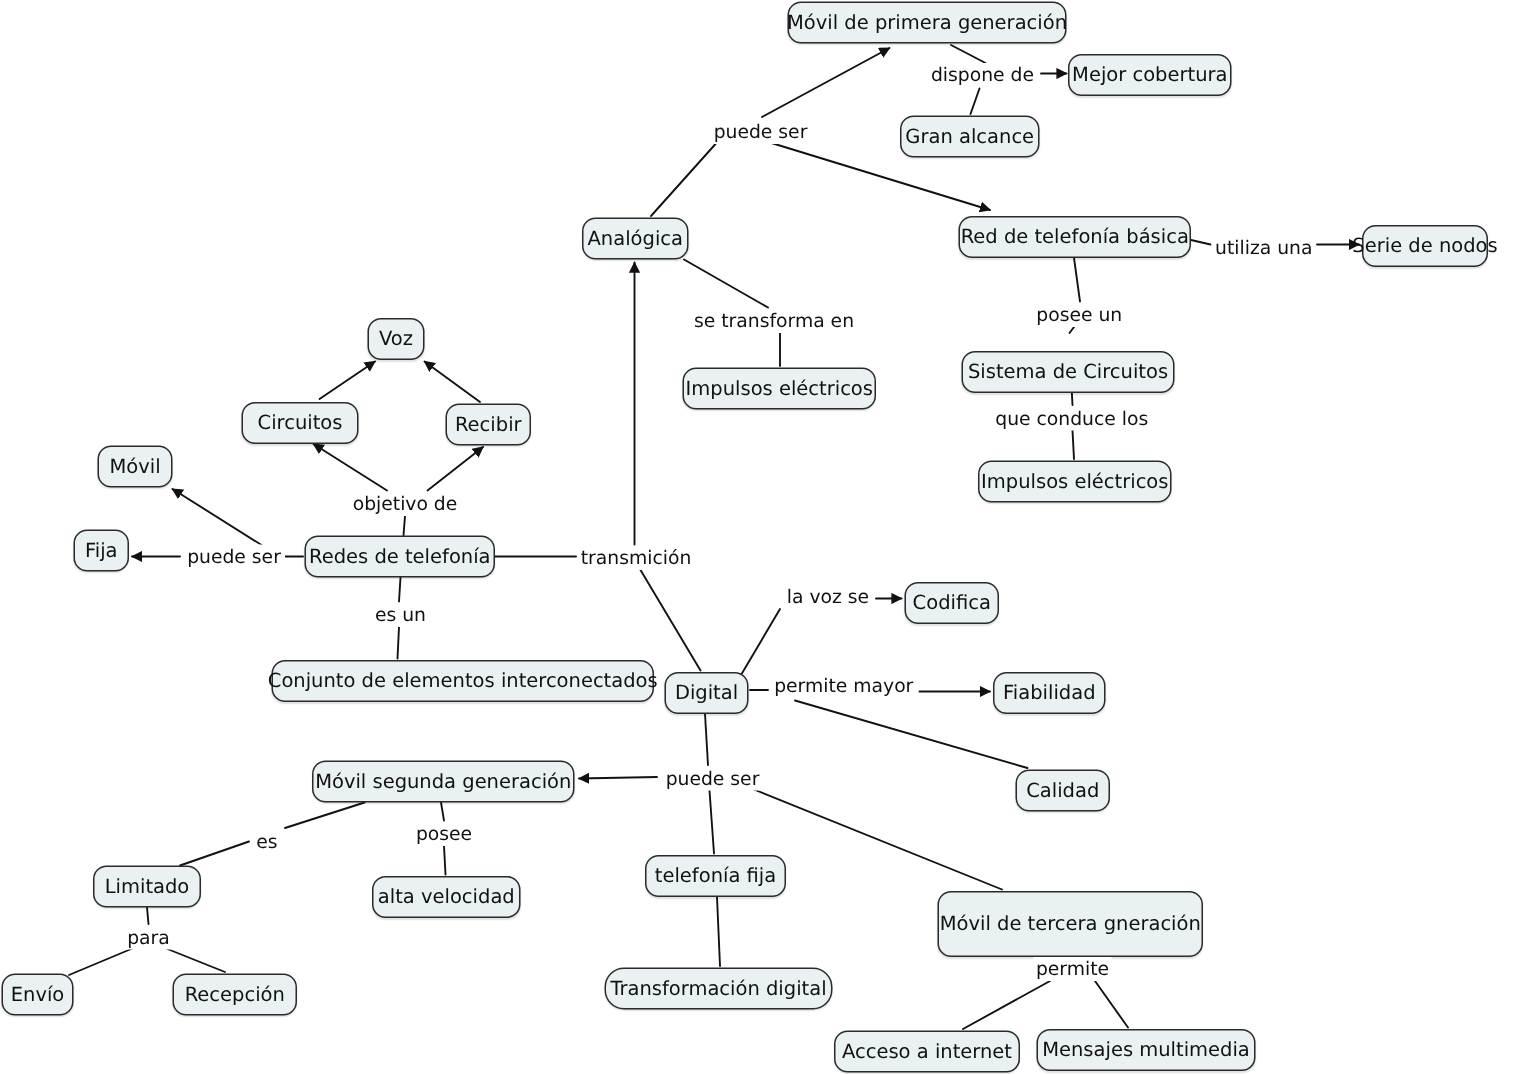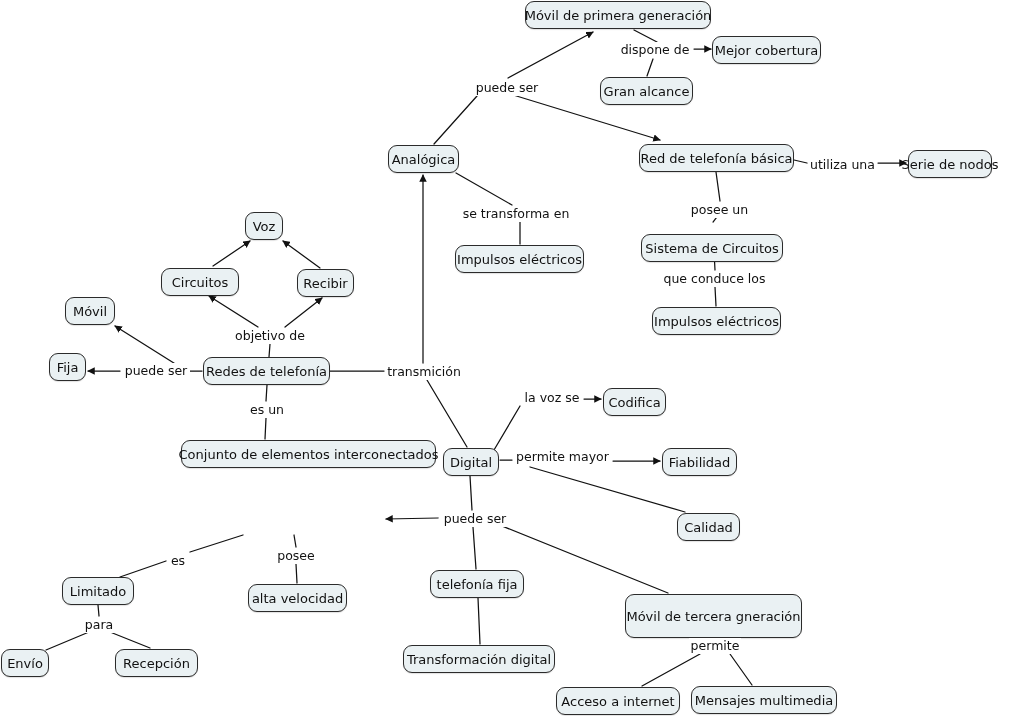--- a/index.html
+++ b/index.html
@@ -154,28 +154,29 @@
   <div class="node" style="left:161px;top:268px;width:78px;height:28px;">Circuitos</div>
   <div class="node" style="left:297px;top:269px;width:57px;height:28px;">Recibir</div>
   <div class="node" style="left:65px;top:297px;width:50px;height:28px;">Móvil</div>
   <div class="node" style="left:652px;top:307px;width:129px;height:28px;">Impulsos eléctricos</div>
   <div class="node" style="left:49px;top:353px;width:37px;height:28px;">Fija</div>
   <div class="node" style="left:203px;top:357px;width:127px;height:28px;">Redes de telefonía</div>
   <div class="node" style="left:603px;top:388px;width:63px;height:28px;">Codifica</div>
   <div class="node" style="left:137px;top:440px;width:255px;height:28px;margin-left:44px;">Conjunto de elementos interconectados</div>
   <div class="node" style="left:443px;top:448px;width:56px;height:28px;">Digital</div>
   <div class="node" style="left:662px;top:448px;width:75px;height:28px;">Fiabilidad</div>
+  <div class="node" style="left:208px;top:507px;width:175px;height:28px;">Móvil segunda generación</div>
   <div class="node" style="left:677px;top:513px;width:63px;height:28px;">Calidad</div>
   <div class="node" style="left:62px;top:577px;width:72px;height:28px;">Limitado</div>
   <div class="node" style="left:430px;top:570px;width:94px;height:28px;">telefonía fija</div>
   <div class="node" style="left:248px;top:584px;width:99px;height:28px;">alta velocidad</div>
   <div class="node" style="left:625px;top:594px;width:177px;height:44px;text-align:right;">Móvil de tercera gneración</div>
   <div class="node" style="left:1px;top:649px;width:48px;height:28px;">Envío</div>
   <div class="node" style="left:115px;top:649px;width:83px;height:28px;">Recepción</div>
-  <div class="node" style="left:403px;top:645px;width:152px;height:28px;">Transformación digital</div>
+  <div class="node" style="left:403px;top:645px;width:152px;height:28px;border-radius:13px;">Transformación digital</div>
   <div class="node" style="left:691px;top:686px;width:146px;height:28px;">Mensajes multimedia</div>
   <div class="node" style="left:556px;top:687px;width:124px;height:28px;">Acceso a internet</div>
 
   <div class="elabel" style="left:473px;top:80px;width:68px;height:16px;">puede ser</div>
   <div class="elabel" style="left:618px;top:42px;width:74px;height:16px;">dispone de</div>
   <div class="elabel" style="left:808px;top:157px;width:69px;height:16px;">utiliza una</div>
   <div class="elabel" style="left:461px;top:206px;width:110px;height:16px;">se transforma en</div>
   <div class="elabel" style="left:688px;top:202px;width:63px;height:16px;">posee un</div>
   <div class="elabel" style="left:663px;top:271px;width:103px;height:16px;">que conduce los</div>
   <div class="elabel" style="left:232px;top:328px;width:76px;height:16px;">objetivo de</div>

